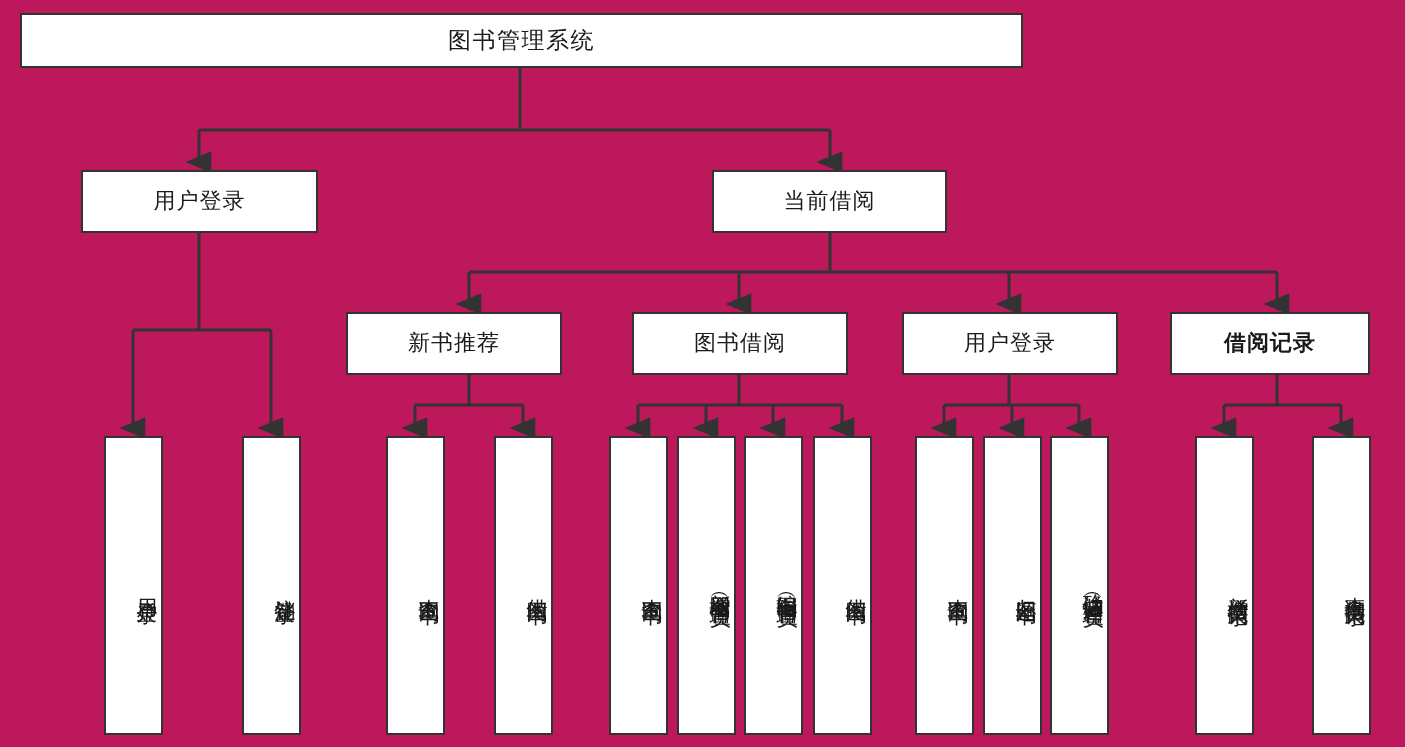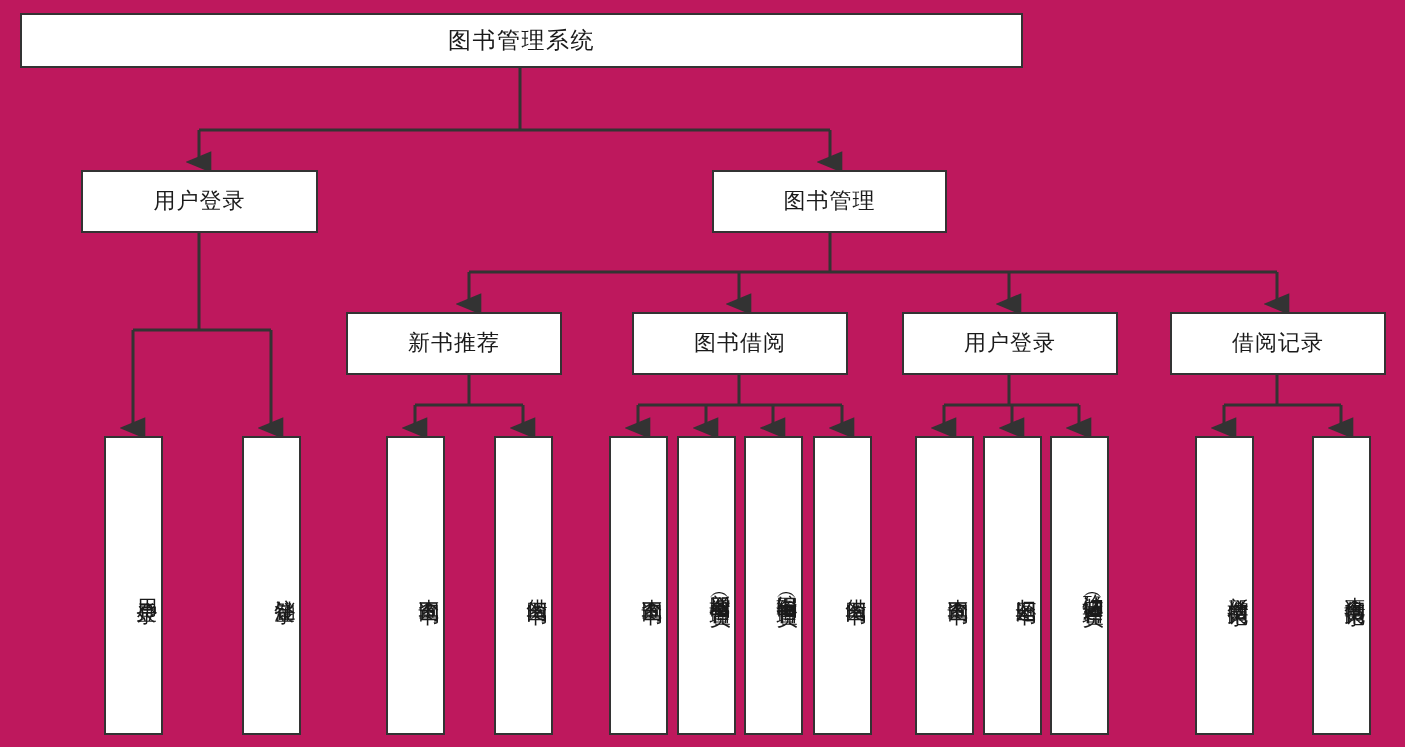--- a/index.html
+++ b/index.html
@@ -126,26 +126,26 @@
       <line x1="1277" y1="375" x2="1277" y2="405"></line>
       <line x1="1224" y1="405" x2="1341" y2="405"></line>
       <line x1="1224" y1="405" x2="1224" y2="428" marker-end="url(#arrowhead)"></line>
       <line x1="1341" y1="405" x2="1341" y2="428" marker-end="url(#arrowhead)"></line>
     </g>
   </svg>
 
   <div class="node node-h node-title" style="left:20px; top:13px; width:1003px; height:55px;">图书管理系统</div>
 
   <div class="node node-h" style="left:81px; top:170px; width:237px; height:63px;">用户登录</div>
-  <div class="node node-h" style="left:712px; top:170px; width:235px; height:63px;">图书管理</div>
+  <div class="node node-h" style="left:712px; top:170px; width:235px; height:63px;">当前借阅</div>
 
   <div class="node node-h" style="left:346px; top:312px; width:216px; height:63px;">新书推荐</div>
   <div class="node node-h" style="left:632px; top:312px; width:216px; height:63px;">图书借阅</div>
   <div class="node node-h" style="left:902px; top:312px; width:216px; height:63px;">用户登录</div>
-  <div class="node node-h" style="left:1170px; top:312px; width:216px; height:63px;">借阅记录</div>
+  <div class="node node-h" style="left:1170px; top:312px; width:200px; height:63px;font-weight:bold;">借阅记录</div>
 
   <div class="node node-v" style="left:104px; top:436px; width:59px; height:299px;">
     <span>用户登录</span>
   </div>
   <div class="node node-v" style="left:242px; top:436px; width:59px; height:299px;">
     <span>注销登录</span>
   </div>
 
   <div class="node node-v" style="left:386px; top:436px; width:59px; height:299px;">
     <span>查询图书</span>

